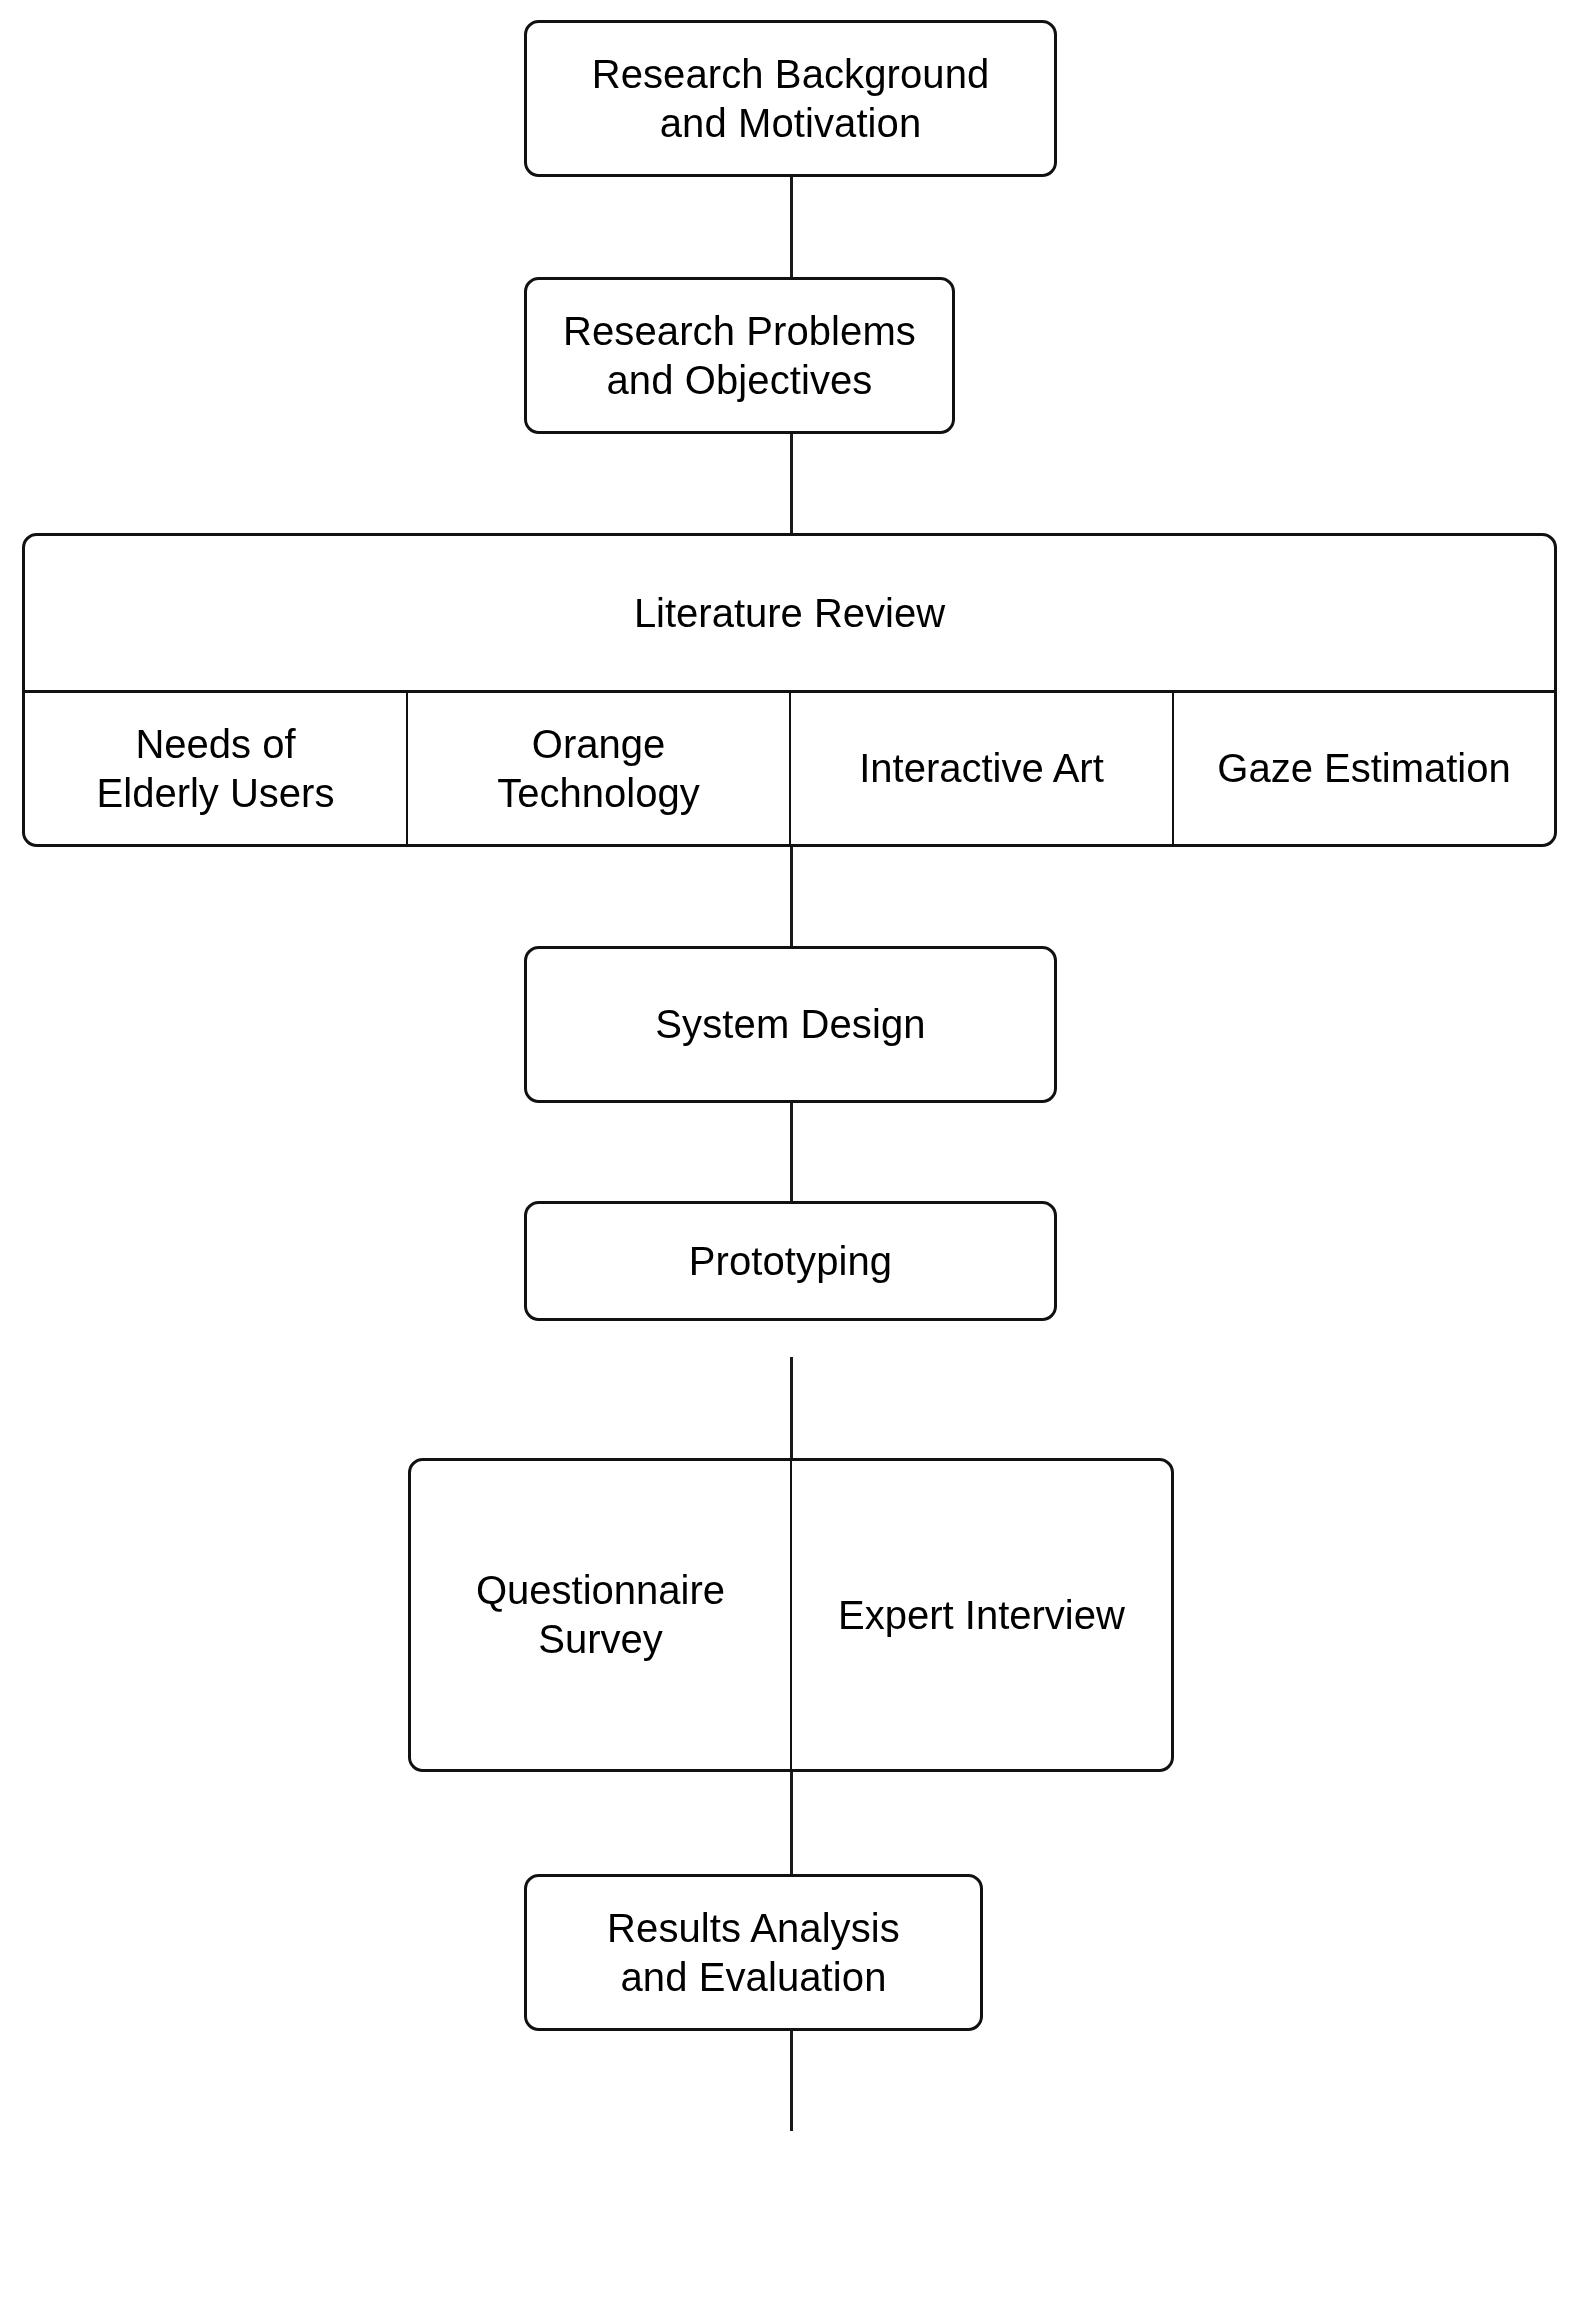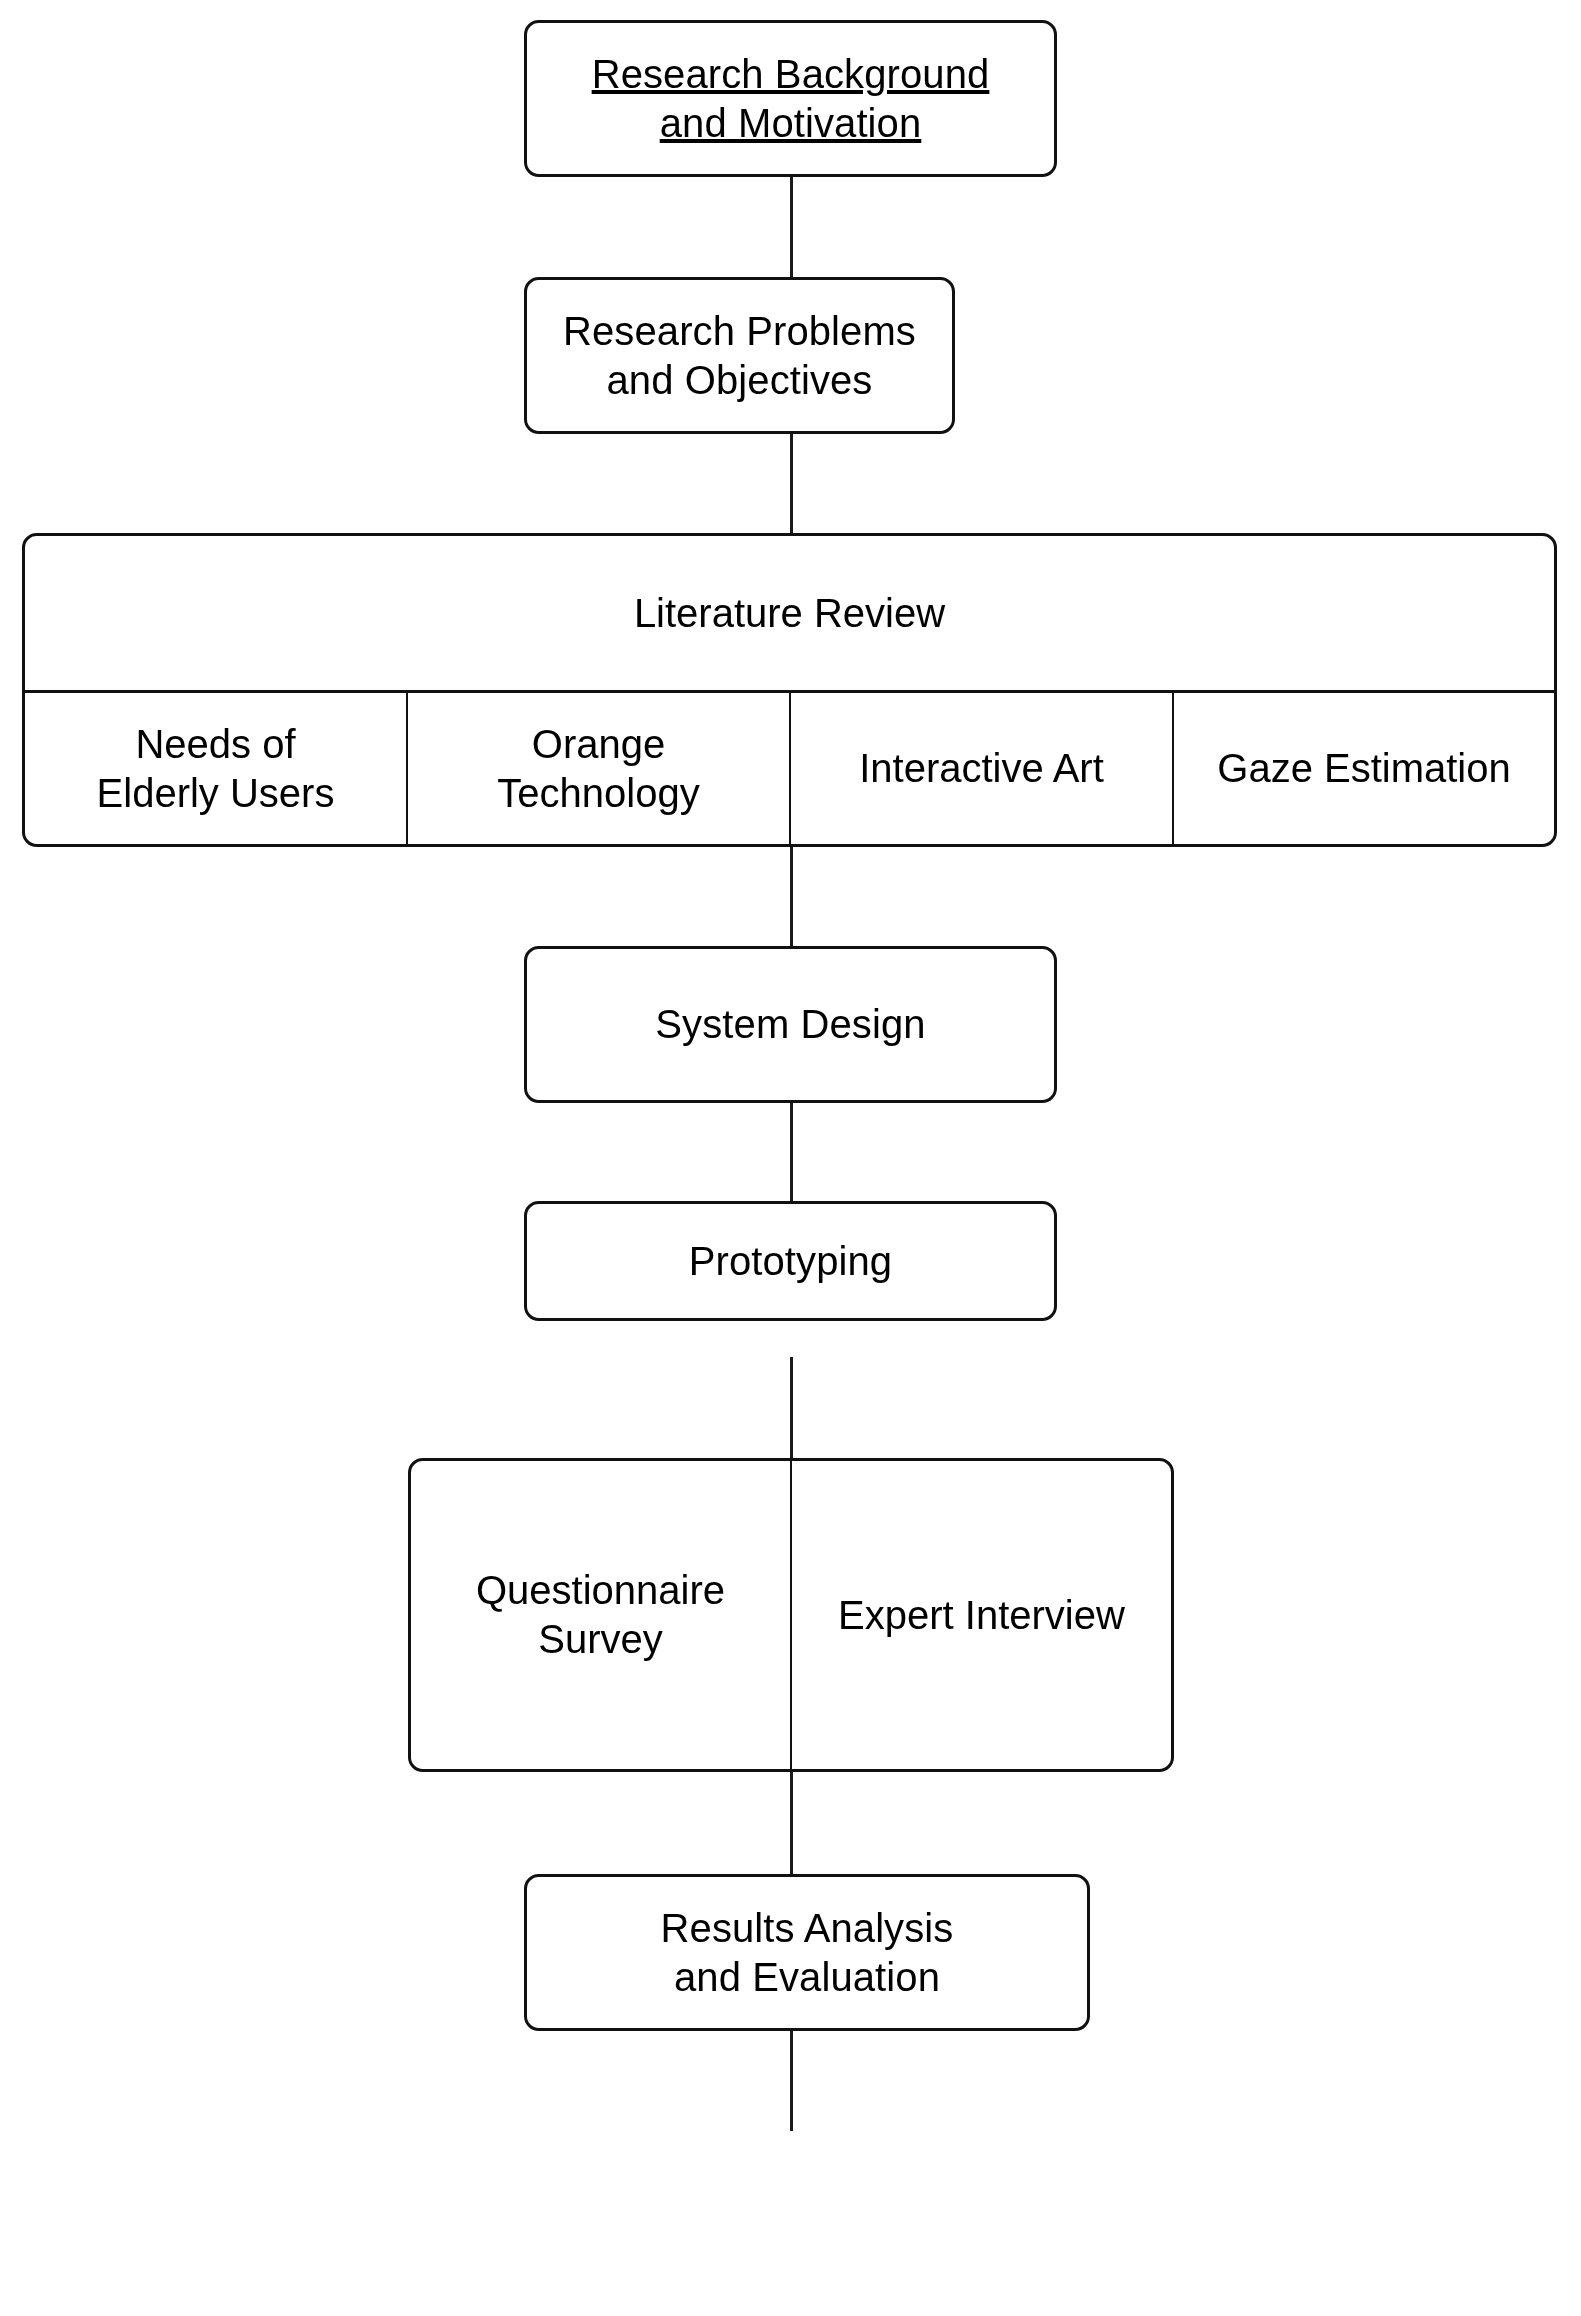--- a/index.html
+++ b/index.html
@@ -99,21 +99,21 @@
 <div id="canvas">
 
   <div class="connector" style="left:790px; top:175px; height:103px;"></div>
   <div class="connector" style="left:790px; top:432px; height:103px;"></div>
   <div class="connector" style="left:790px; top:845px; height:103px;"></div>
   <div class="connector" style="left:790px; top:1101px; height:102px;"></div>
   <div class="connector" style="left:790px; top:1357px; height:103px;"></div>
   <div class="connector" style="left:790px; top:1768px; height:107px;"></div>
   <div class="connector" style="left:790px; top:2029px; height:102px;"></div>
 
-  <div class="node" style="left:524px; top:20px; width:533px; height:157px;text-decoration:underline;">
+  <div class="node" style="left:524px; top:20px; width:533px; height:157px;">
     <span class="label">Research Background
 and Motivation</span>
   </div>
 
   <div class="node" style="left:524px; top:277px; width:431px; height:157px;">
     <span class="label">Research Problems
 and Objectives</span>
   </div>
 
   <div class="compound" style="left:22px; top:533px; width:1535px; height:314px;">
@@ -151,20 +151,20 @@
       <div class="cell" style="width:379px;">
         <span class="label">Questionnaire
 Survey</span>
       </div>
       <div class="cell" style="flex:1 1 auto;">
         <span class="label">Expert Interview</span>
       </div>
     </div>
   </div>
 
-  <div class="node" style="left:524px; top:1874px; width:566px; height:157px;">
+  <div class="node" style="left:524px; top:1874px; width:459px; height:157px;">
     <span class="label">Results Analysis
 and Evaluation</span>
   </div>
 
 
 </div>
 
 
 </body></html>

